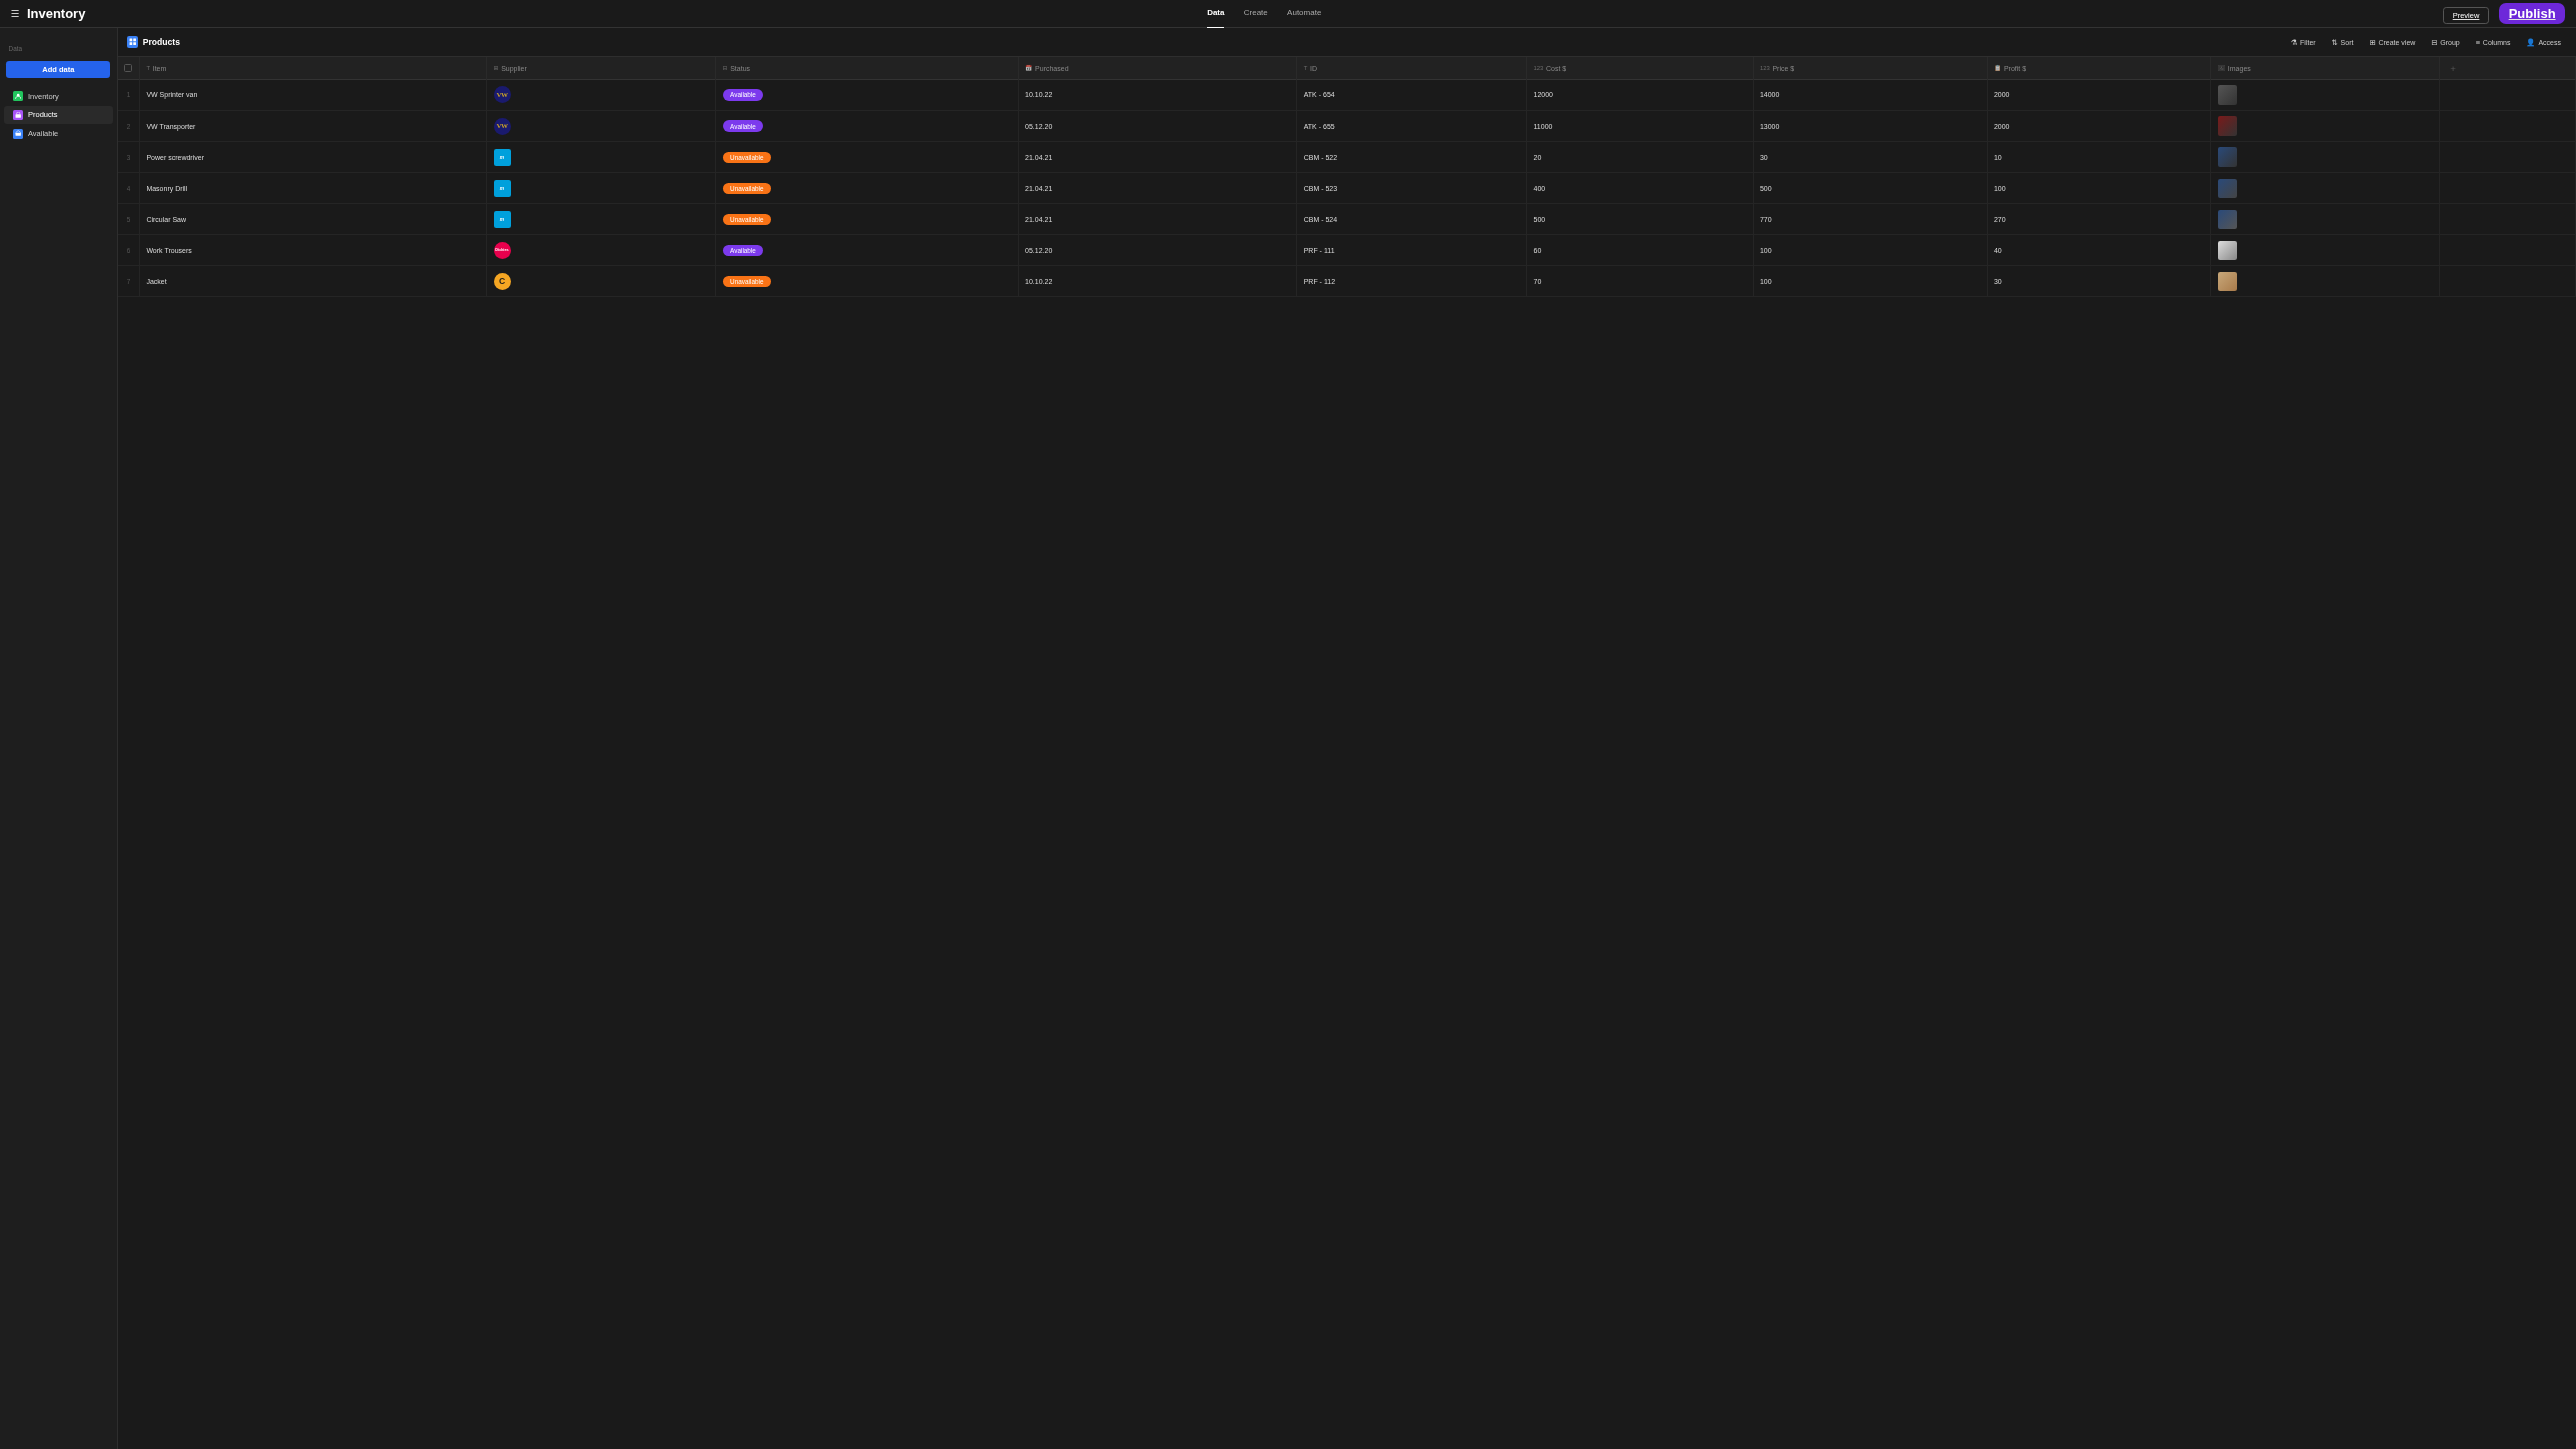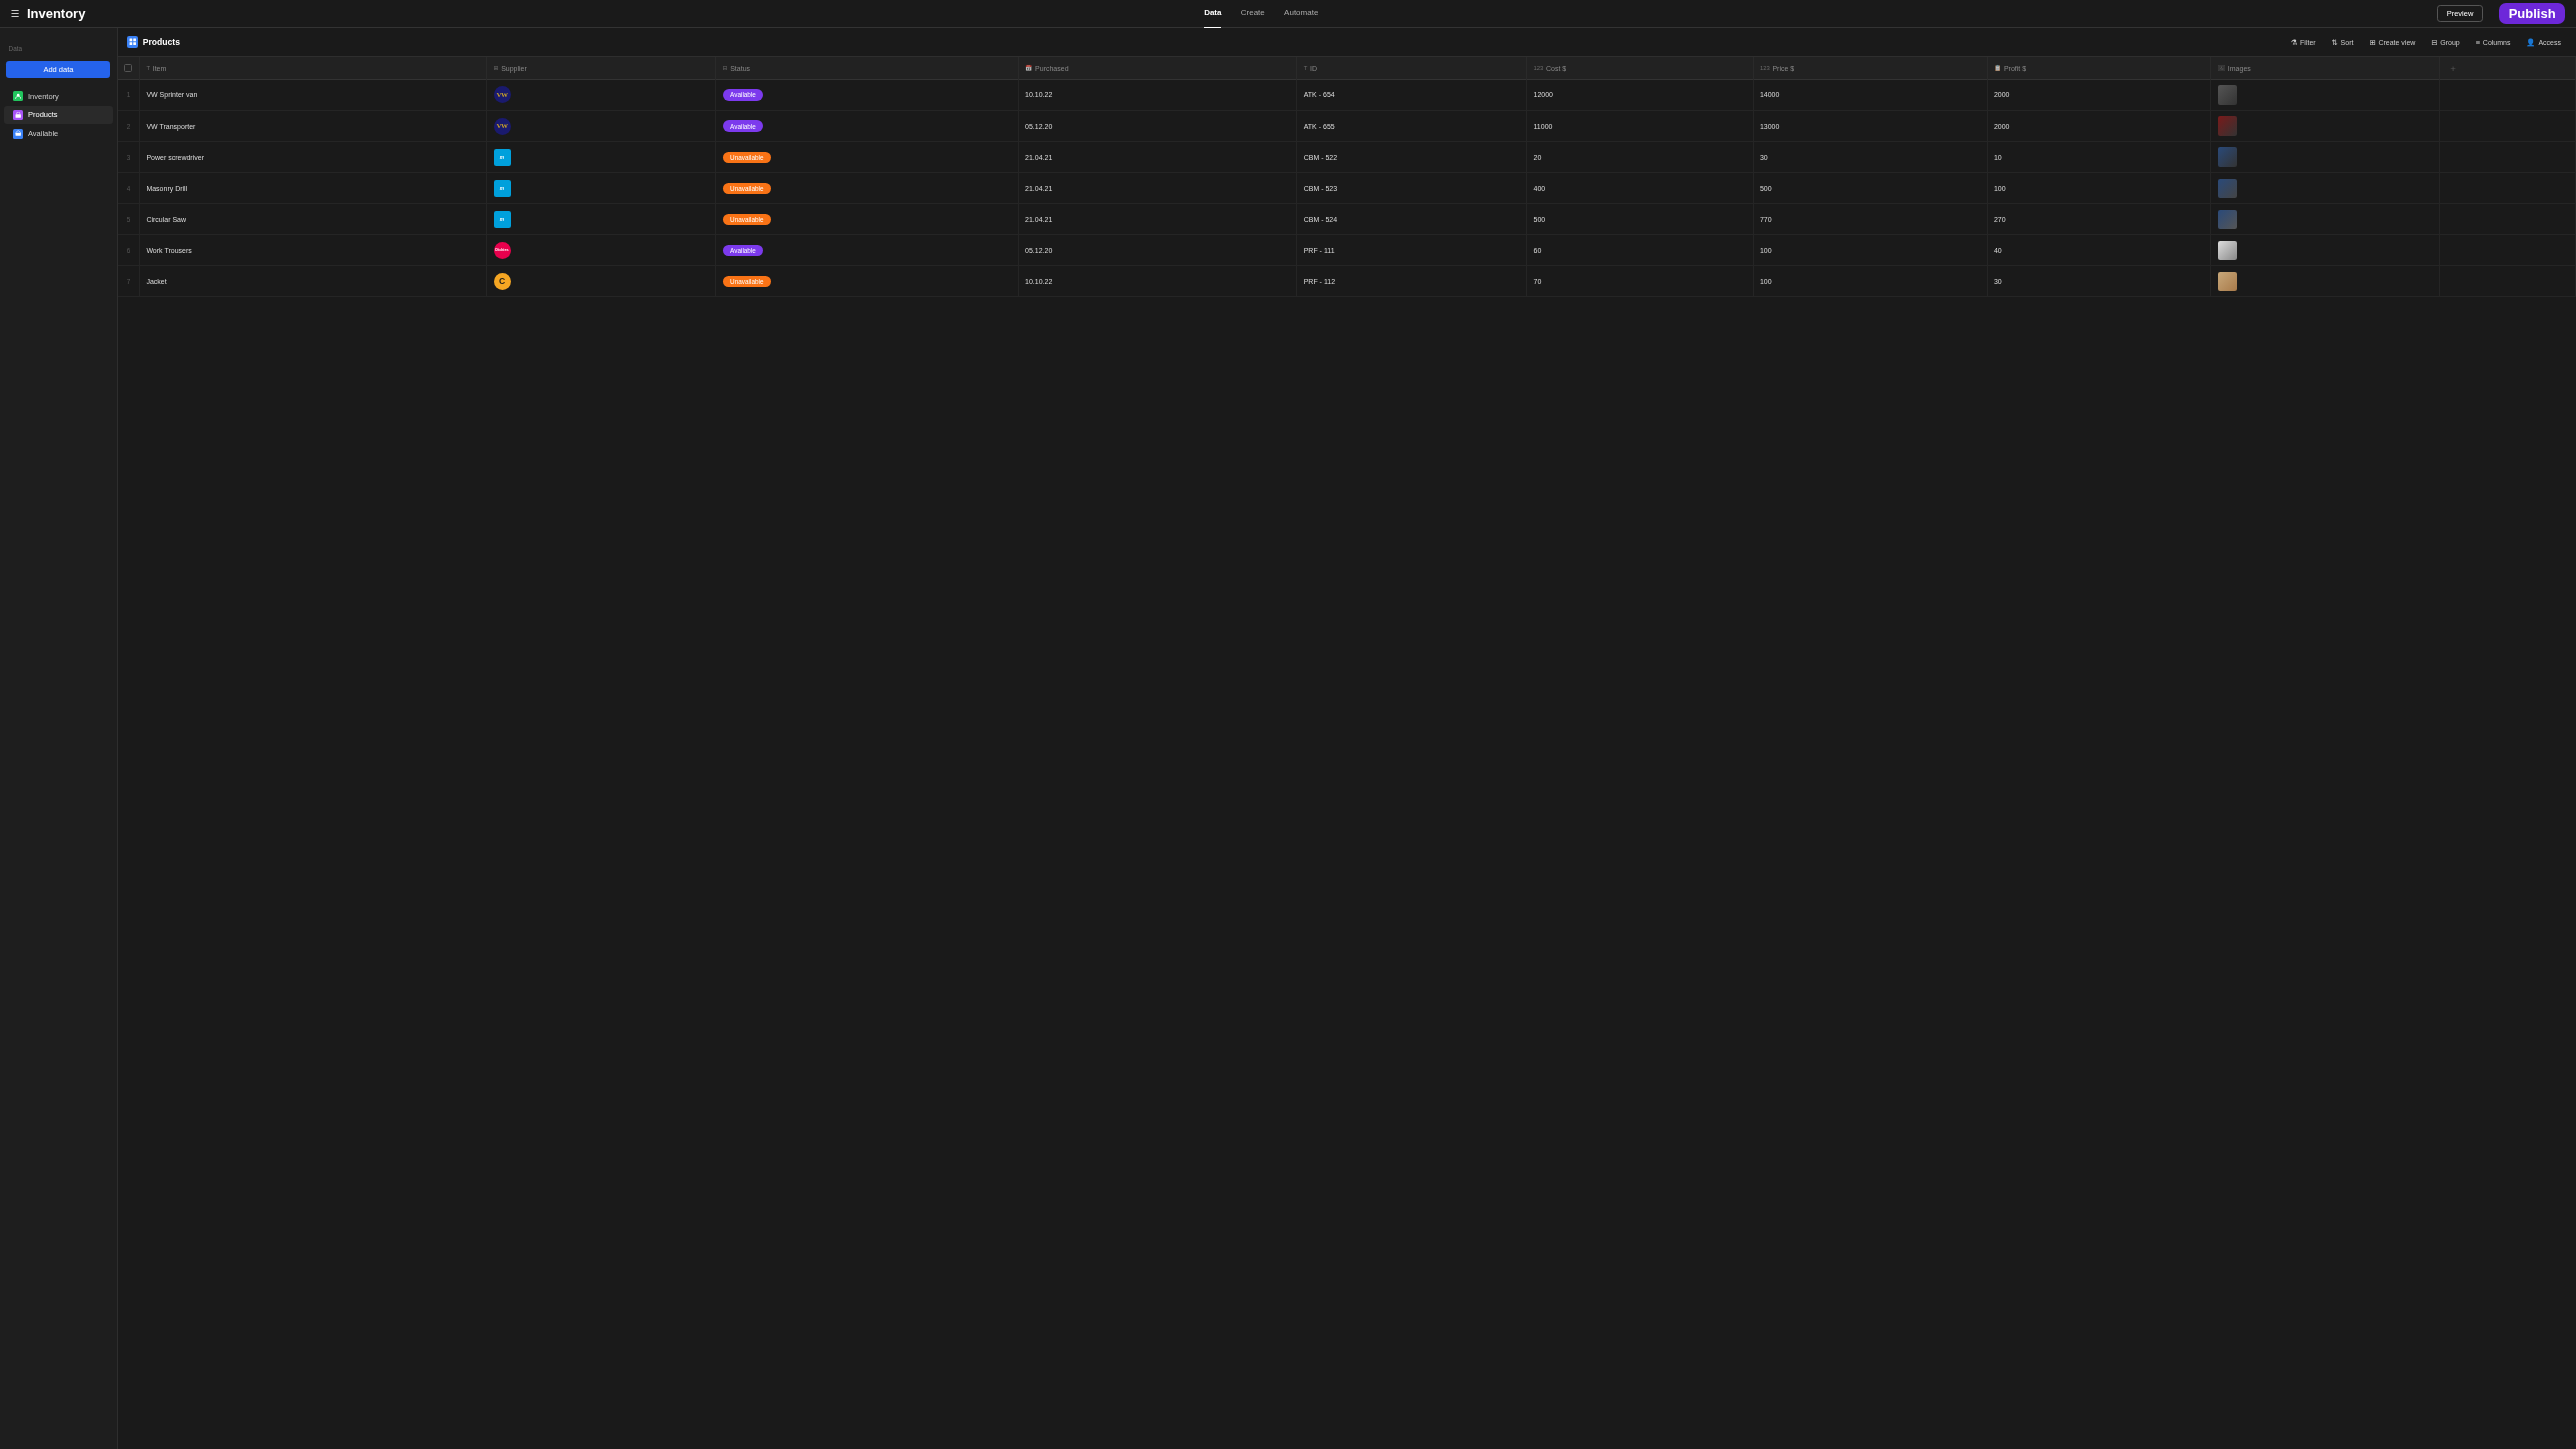--- a/index.html
+++ b/index.html
@@ -52,22 +52,23 @@
     .nav-tab.active::after {
       content: '';
       position: absolute;
       bottom: -8.6px;
       left: 0; right: 0;
       height: 1.1px;
       background: #fff;
     }
     .topbar-right {
       display: flex;
-      align-items: center;
-      gap: 16px;
+      align-items: flex-end;
+      gap: 10px;
+      text-decoration: underline;
     }
     .preview-btn {
       background: transparent;
       border: 0.5px solid #555;
       color: #fff;
       border-radius: 3.2px;
       padding: 3.2px 8.6px;
       cursor: pointer;
       font-size: 7.5px;
     }
@@ -99,21 +100,21 @@
     .add-data-btn {
       display: block;
       margin: 4.3px 6.4px 8.6px;
       background: #2563eb;
       color: #fff;
       border: none;
       border-radius: 3.2px;
       padding: 4.3px 0;
       width: calc(100% - 13px);
       font-size: 7.5px;
-      font-weight: 400;
+      font-weight: 700;
       cursor: pointer;
       text-align: center;
     }
     .sidebar-item {
       display: flex;
       align-items: center;
       gap: 5.4px;
       padding: 4.3px 8.6px;
       cursor: pointer;
       border-radius: 3.2px;

